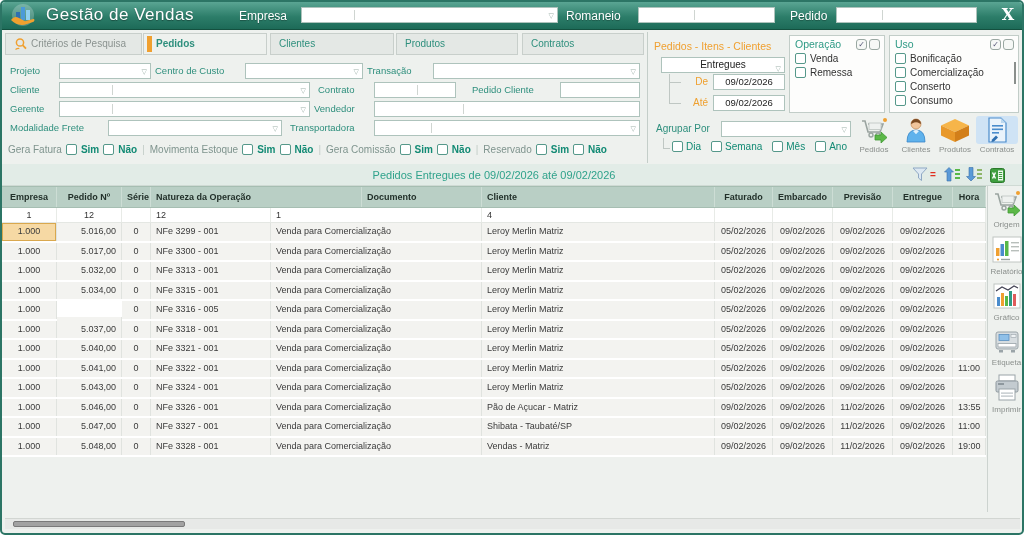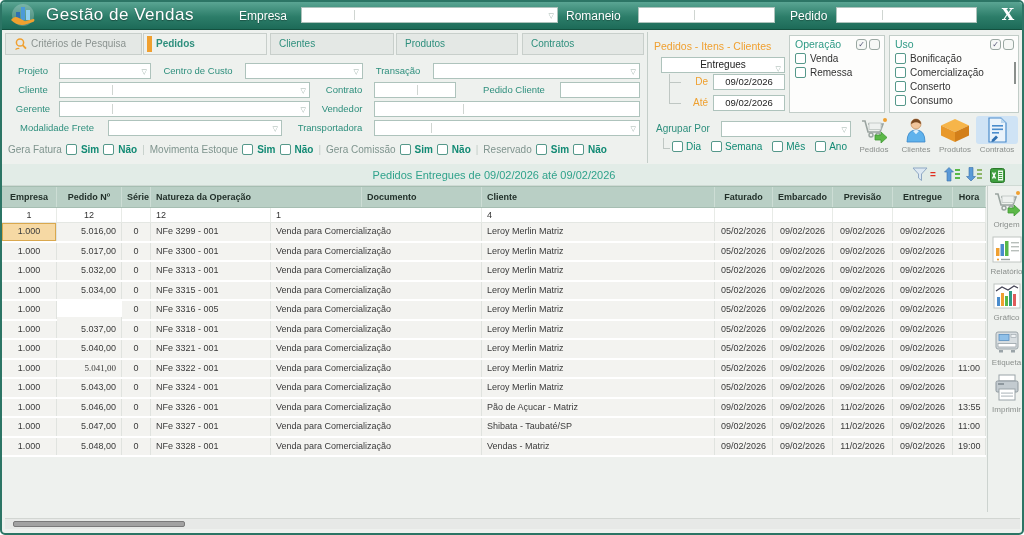--- a/index.html
+++ b/index.html
@@ -11,21 +11,21 @@
   background:linear-gradient(#5aa593, #2c7d69 55%, #1d6b58); border-bottom:1px solid #14503f; }
 .logo { position:absolute; left:5px; top:2px; width:32px; height:24px; }
 .apptitle { position:absolute; left:44px; top:3px; color:#fff; font-size:17px; letter-spacing:.5px; text-shadow:0 1px 1px rgba(0,0,0,.35); }
 .tblbl { position:absolute; top:7px; color:#fff; font-size:12px; text-shadow:0 1px 1px rgba(0,0,0,.3); }
 .closebtn { position:absolute; left:995px; top:3px; width:22px; height:20px; color:#fff; font-size:16px; font-weight:700; text-align:center; cursor:pointer; font-family:"DejaVu Serif", serif; }
 
 
 .field { position:absolute; height:16px; background:#fff; border:1px solid #aec3bc; }
 .field .mid { position:absolute; top:2px; bottom:2px; width:1px; background:#cfd5d1; }
 .combo::after { content:"▽"; position:absolute; right:3px; top:4px; font-size:7px; color:#9fb2ab; }
-.lbl { position:absolute; height:16px; line-height:16px; font-size:9.5px; color:#2e8f7d; text-align:center; }
+.lbl { position:absolute; height:16px; line-height:16px; font-size:9.5px; color:#2e8f7d; text-align:left; }
 
 
 .tab { position:absolute; top:31px; height:22px; background:#e4e8e5; border:1px solid #c8cfcb; font-size:10px; line-height:20px; color:#2e8f7d; padding-left:8px; display:flex; align-items:center; gap:4px; cursor:pointer; }
 .tab.active { background:#eef1ee; font-weight:700; padding-left:12px; }
 .tab.active::before { content:""; position:absolute; left:3px; top:2px; bottom:2px; width:5px; background:#f0a030; }
 .tab.criteria { color:#8b9390; }
 
 
 .rregion { position:absolute; left:645px; top:30px; width:377px; height:131px; border-left:1px solid #c4cec9; }
 .panel { position:absolute; background:#fdfdfc; border:1px solid #c2cdc8; }
@@ -497,21 +497,21 @@
           <span class="dcell al-l" style="flex: 0 0 211px;">Venda para Comercialização</span>
           <span class="dcell al-l" style="flex: 0 0 233px;">Leroy Merlin Matriz</span>
           <span class="dcell al-c" style="flex: 0 0 58px;">05/02/2026</span>
           <span class="dcell al-c" style="flex: 0 0 60px;">09/02/2026</span>
           <span class="dcell al-c" style="flex: 0 0 60px;">09/02/2026</span>
           <span class="dcell al-c" style="flex: 0 0 60px;">09/02/2026</span>
           <span class="dcell al-c" style="flex: 0 0 33px;"></span>
         </div>
         <div class="grow drow">
           <span class="dcell al-c" style="flex: 0 0 55px;">1.000</span>
-          <span class="dcell al-r" style="flex: 0 0 65px; font-family: Liberation Serif, serif;">5.041,00</span>
+          <span class="dcell al-r" style="flex: 0 0 65px;">5.041,00</span>
           <span class="dcell al-c" style="flex: 0 0 29px;">0</span>
           <span class="dcell al-l" style="flex: 0 0 120px;">NFe 3322 - 001</span>
           <span class="dcell al-l" style="flex: 0 0 211px;">Venda para Comercialização</span>
           <span class="dcell al-l" style="flex: 0 0 233px;">Leroy Merlin Matriz</span>
           <span class="dcell al-c" style="flex: 0 0 58px;">05/02/2026</span>
           <span class="dcell al-c" style="flex: 0 0 60px;">09/02/2026</span>
           <span class="dcell al-c" style="flex: 0 0 60px;">09/02/2026</span>
           <span class="dcell al-c" style="flex: 0 0 60px;">09/02/2026</span>
           <span class="dcell al-c" style="flex: 0 0 33px;">11:00</span>
         </div>

